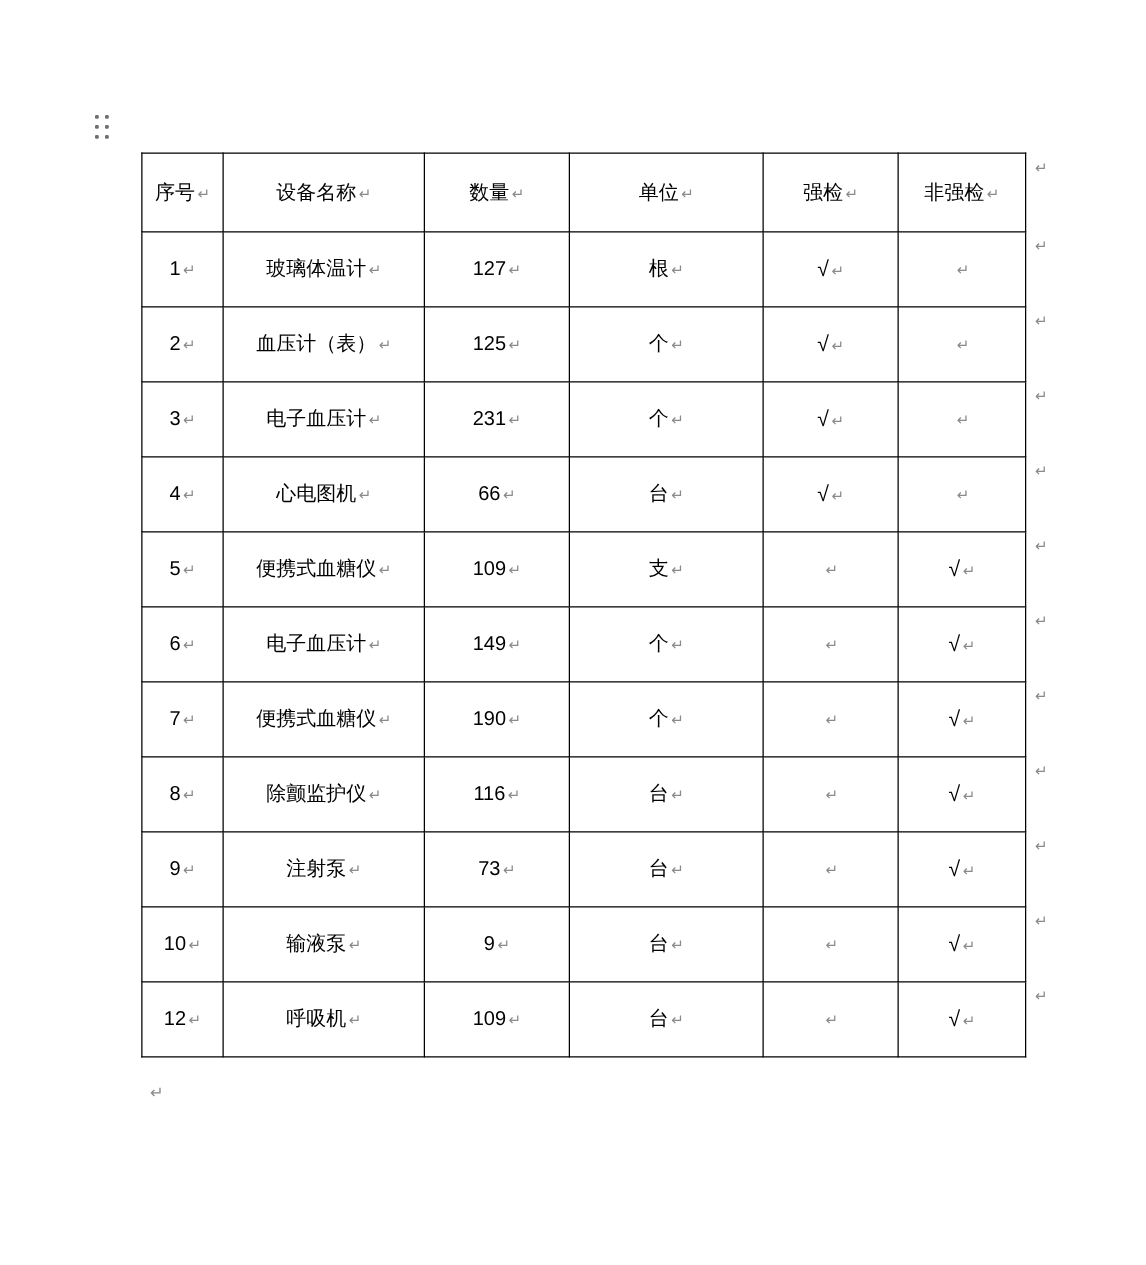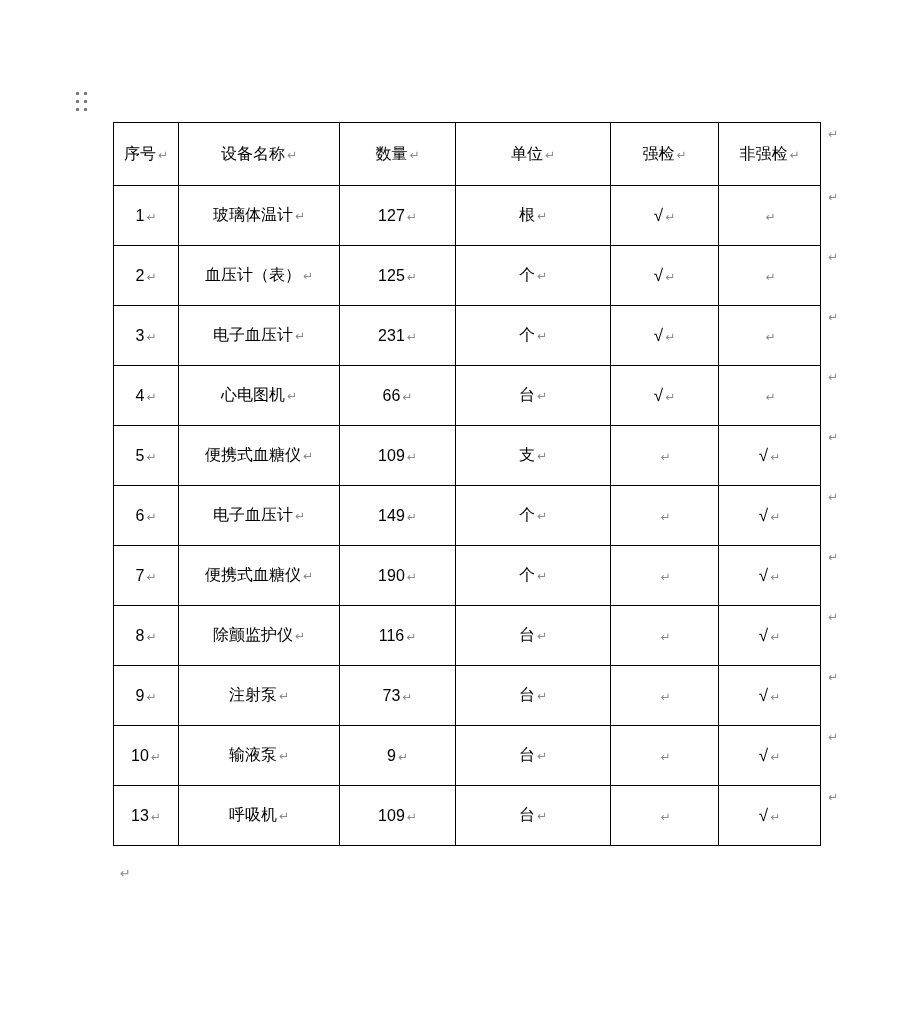--- a/index.html
+++ b/index.html
@@ -210,21 +210,21 @@
         </tr>
         <tr>
           <td><span class="cell-text">10</span><span class="pmark">↵</span></td>
           <td><span class="cell-text">输液泵</span><span class="pmark">↵</span></td>
           <td><span class="cell-text">9</span><span class="pmark">↵</span></td>
           <td><span class="cell-text">台</span><span class="pmark">↵</span></td>
           <td><span class="pmark">↵</span></td>
           <td><span class="cell-text check">√</span><span class="pmark">↵</span><span class="row-end-mark">↵</span></td>
         </tr>
         <tr>
-          <td><span class="cell-text">13</span><span class="pmark">↵</span></td>
+          <td><span class="cell-text">12</span><span class="pmark">↵</span></td>
           <td><span class="cell-text">呼吸机</span><span class="pmark">↵</span></td>
           <td><span class="cell-text">109</span><span class="pmark">↵</span></td>
           <td><span class="cell-text">台</span><span class="pmark">↵</span></td>
           <td><span class="pmark">↵</span></td>
           <td><span class="cell-text check">√</span><span class="pmark">↵</span><span class="row-end-mark">↵</span></td>
         </tr>
       </tbody>
   </table>
 
   <div class="after-table-mark pmark">↵</div>

